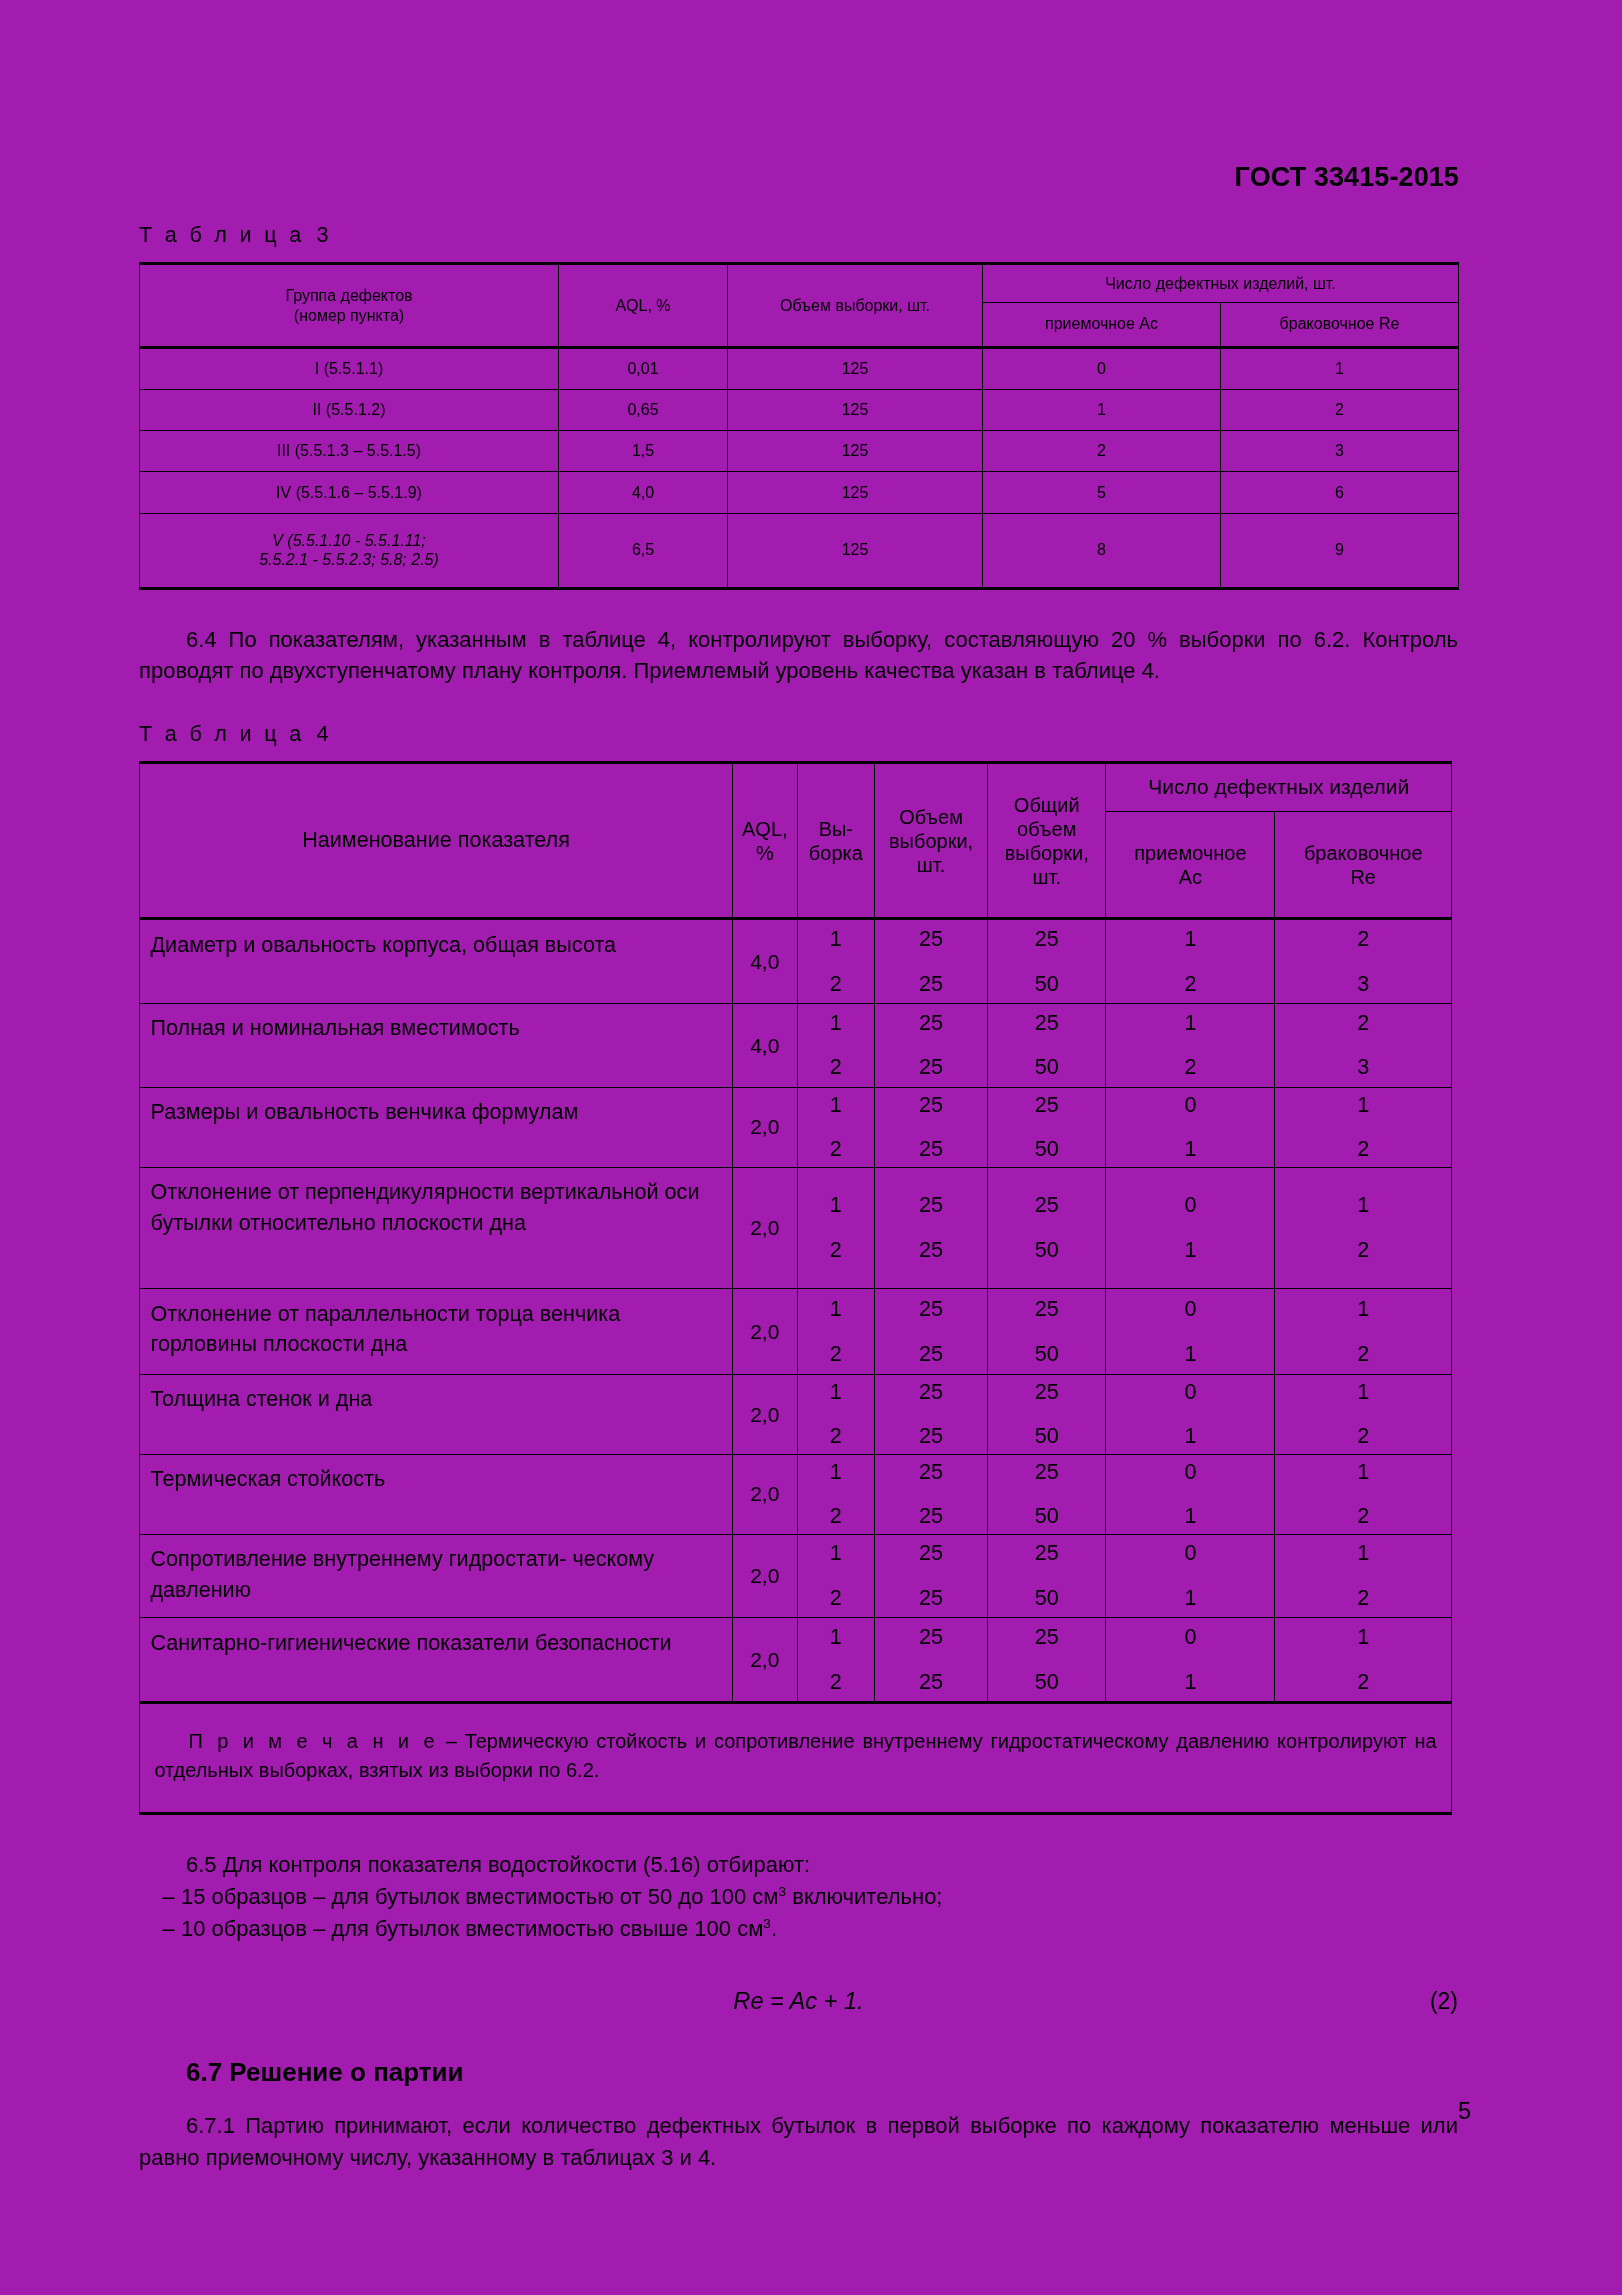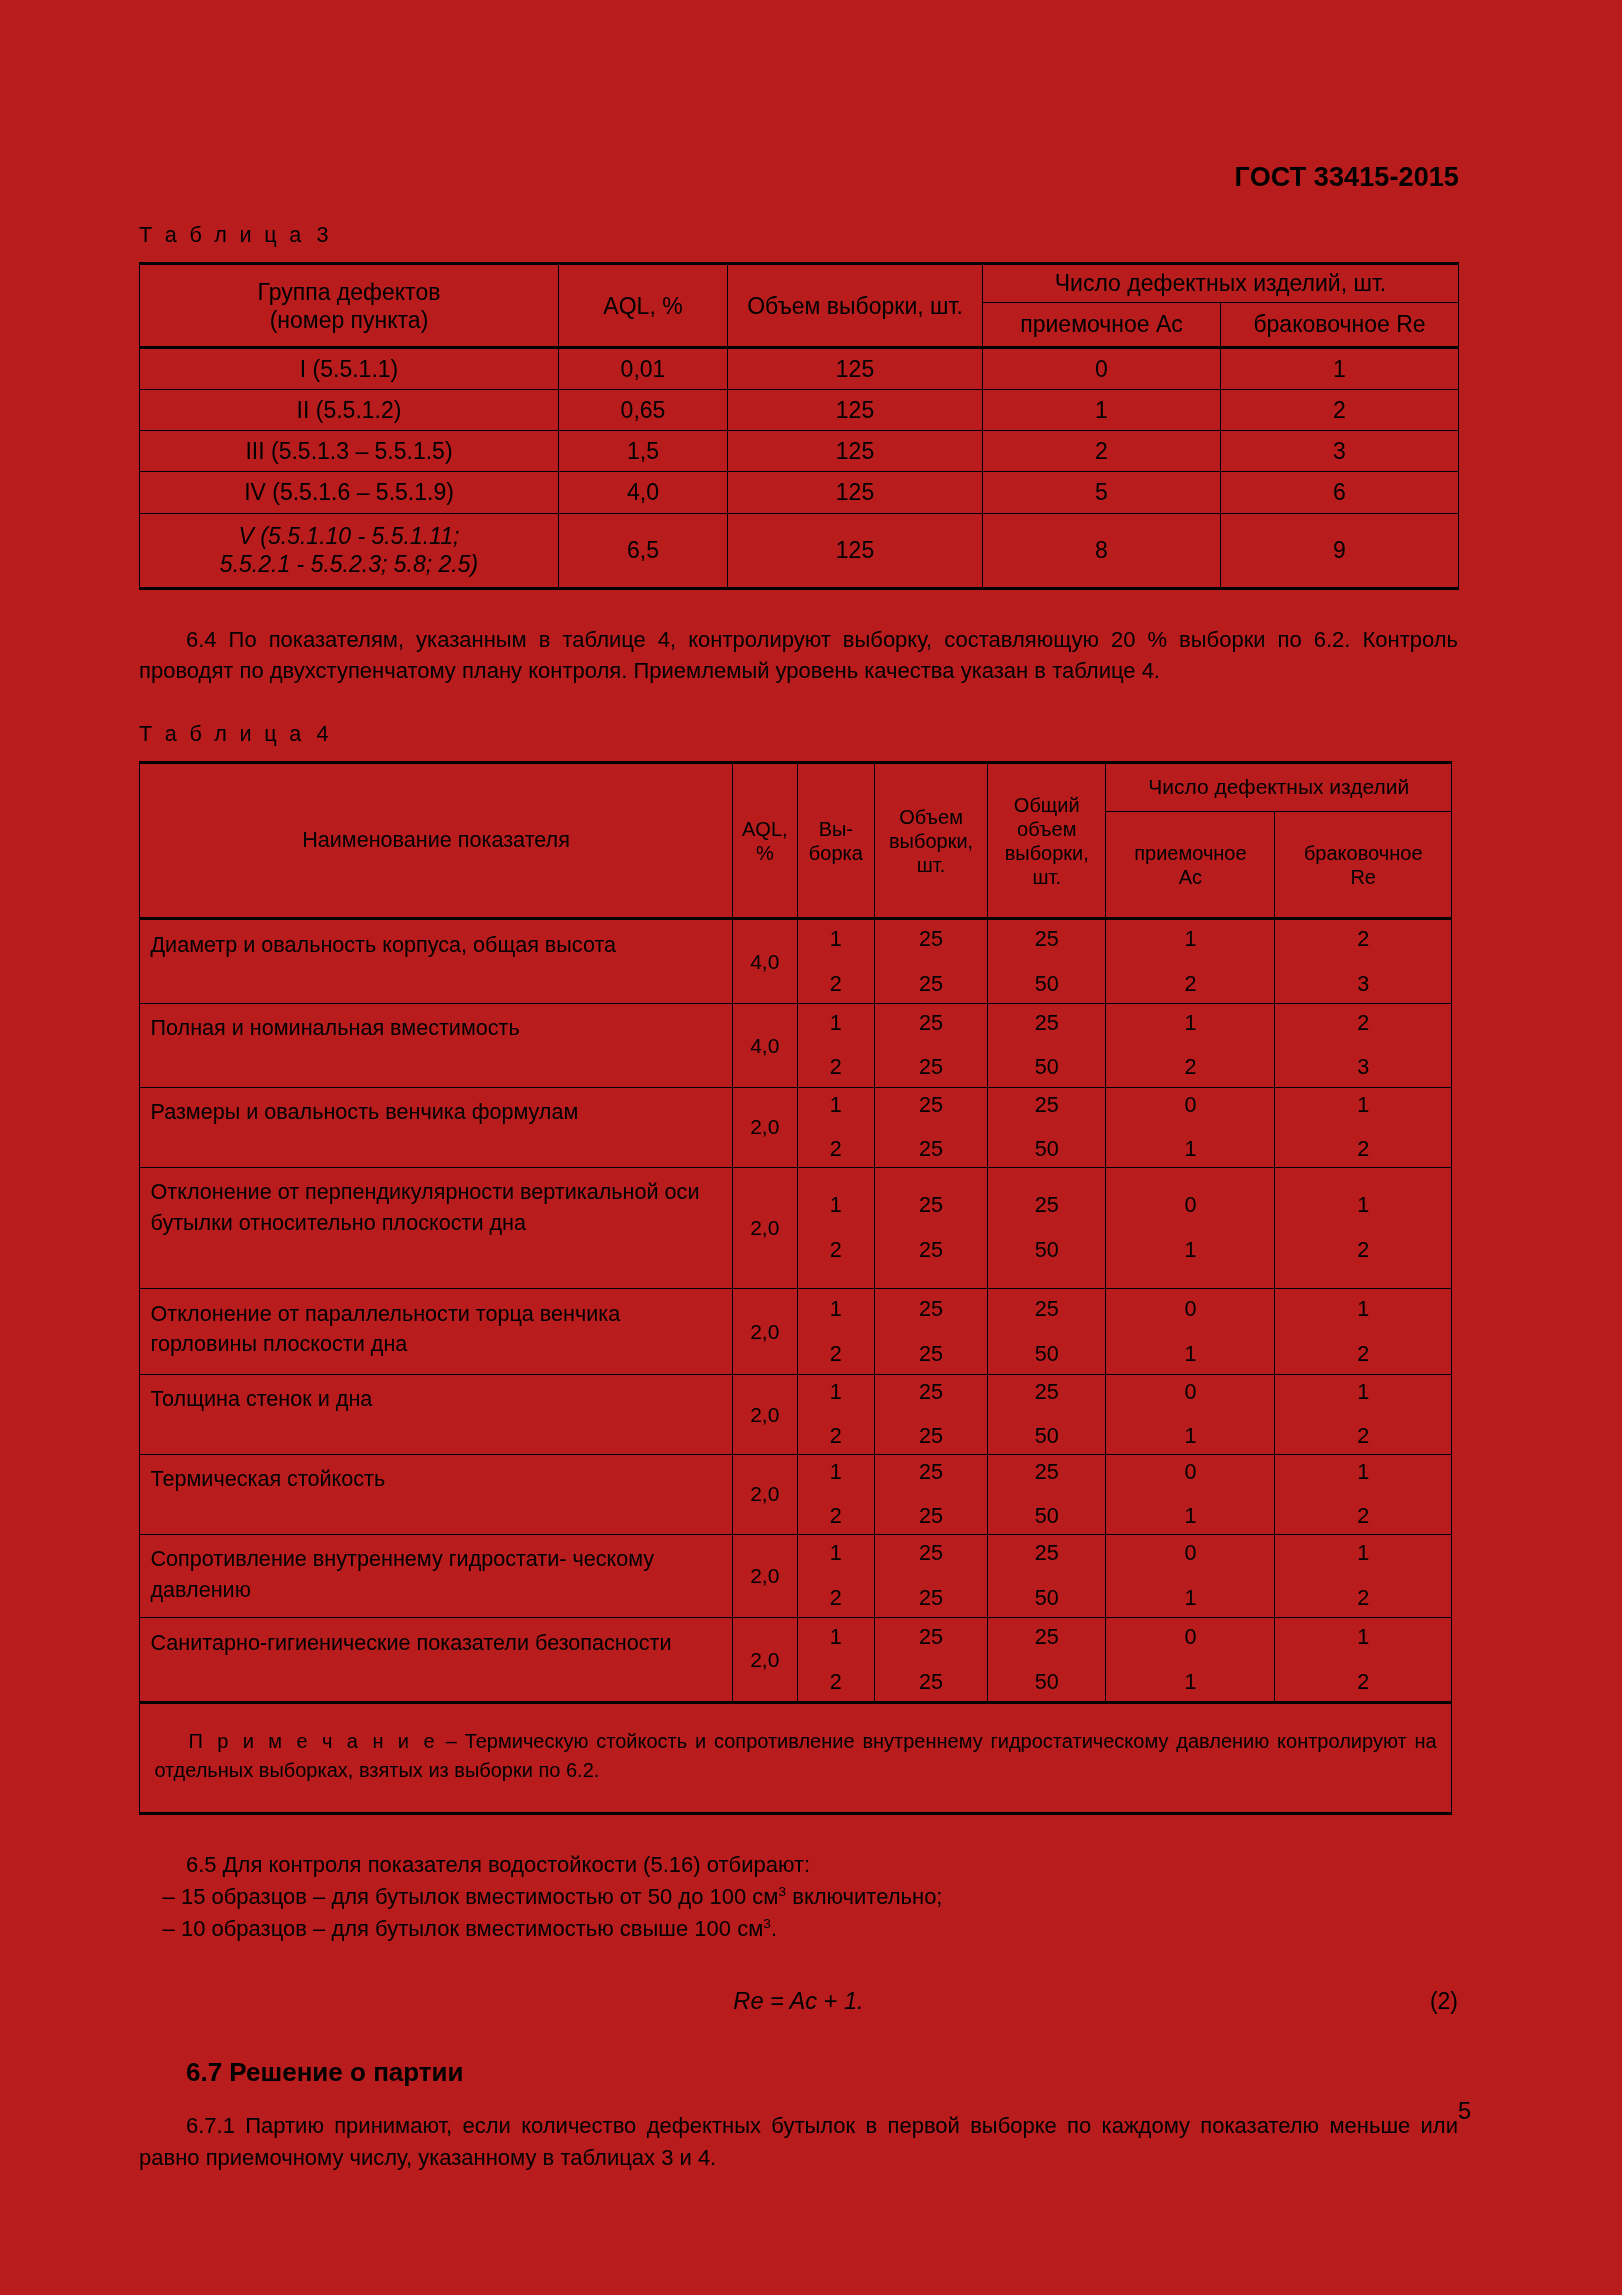--- a/index.html
+++ b/index.html
@@ -8,21 +8,21 @@
     background: #ffffff;
   }
   body {
     font-family: "Liberation Sans", sans-serif;
     color: #000000;
   }
   .page {
     position: relative;
     width: 1623px;
     height: 2295px;
-    background: #b91c1c;
+    background: #a21caf;
     box-sizing: border-box;
     padding: 16px;
     overflow: hidden;
   }
   .content {
     position: absolute;
     left: 139px;
     top: 0;
     width: 1319px;
   }
@@ -44,21 +44,21 @@
     letter-spacing: 3.3px;
     margin: 0 0 14.4px 0;
     white-space: nowrap;
   }
   .caption-num { letter-spacing: 0; }
 
   
   table.gost {
     border-collapse: collapse;
     table-layout: fixed;
-    font-size: 23px;
+    font-size: 16px;
     width: 100%;
   }
   table.gost td, table.gost th {
     border: 1.3px solid #000;
     padding: 2.6px 5.2px;
     font-weight: normal;
     vertical-align: middle;
     text-align: center;
   }
   table.gost .hdr-top { border-top-width: 3.3px; }

